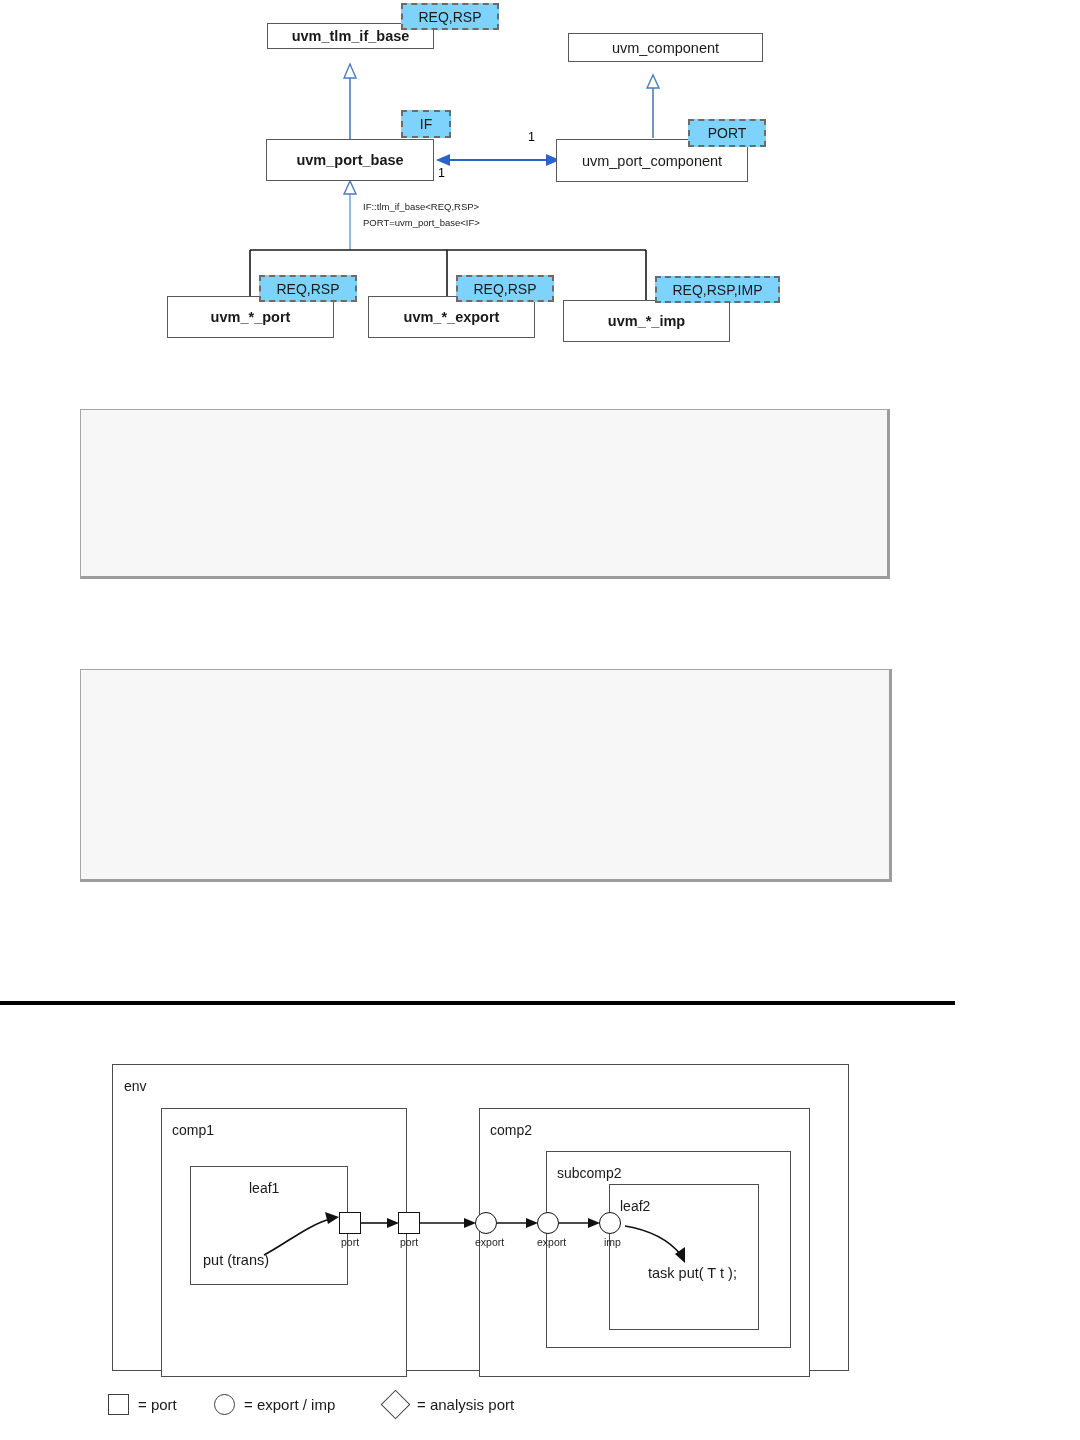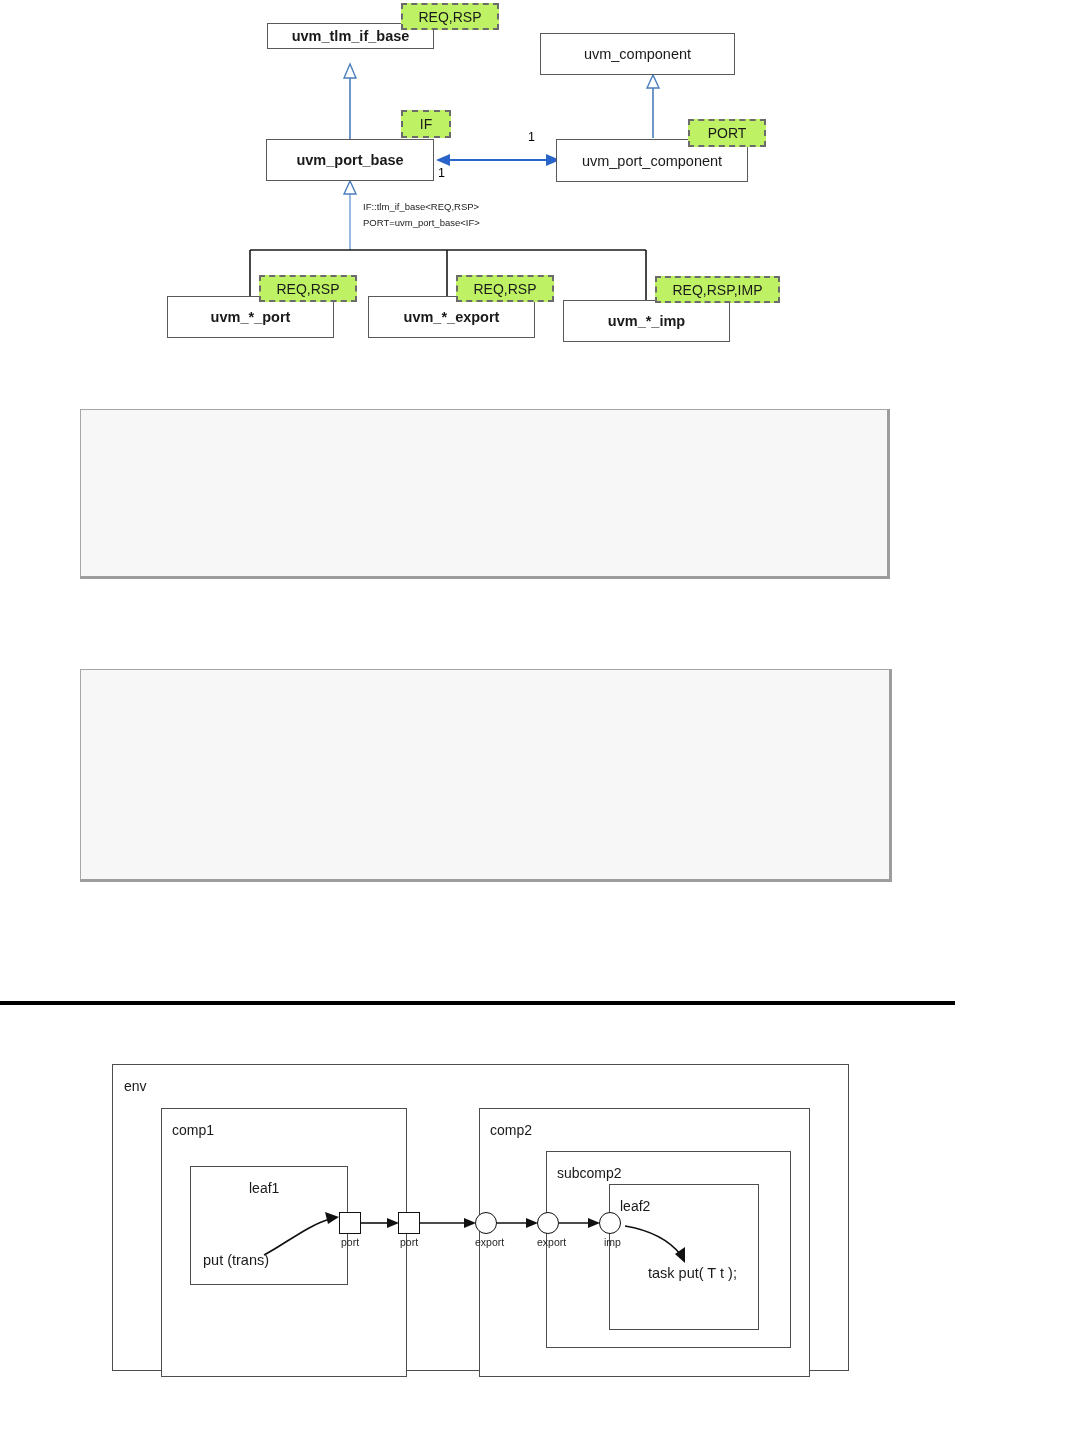--- a/index.html
+++ b/index.html
@@ -31,21 +31,21 @@
     font-size: 14.5px;
     color: #1a1a1a;
     z-index: 4;
   }
   .uml-box.bold { font-weight: bold; }
 
   .tmpl-box {
     position: absolute;
     box-sizing: border-box;
     border: 2px dashed #6b6b6b;
-    background: #bef264;
+    background: #7dd3fc;
     display: flex;
     align-items: center;
     justify-content: center;
     font-size: 14px;
     color: #1a1a1a;
     z-index: 6;
   }
 
   .uml-note {
     position: absolute;
@@ -214,21 +214,21 @@
     <div class="tmpl-box" style="left:688px;top:119px;width:78px;height:28px;">PORT</div>
 
     <div class="tmpl-box" style="left:259px;top:275px;width:98px;height:27px;">REQ,RSP</div>
 
     <div class="tmpl-box" style="left:456px;top:275px;width:98px;height:27px;">REQ,RSP</div>
 
     <div class="tmpl-box" style="left:655px;top:276px;width:125px;height:27px;">REQ,RSP,IMP</div>
 
     <div class="uml-box bold" style="left:267px;top:23px;width:167px;height:26px;">uvm_tlm_if_base</div>
 
-    <div class="uml-box" style="left:540px;top:33px;width:195px;height:42px;">uvm_component</div>
+    <div class="uml-box" style="left:568px;top:33px;width:195px;height:29px;">uvm_component</div>
 
     <div class="uml-box" style="left:556px;top:139px;width:192px;height:43px;">uvm_port_component</div>
 
     <div class="uml-box bold" style="left:266px;top:139px;width:168px;height:42px;">uvm_port_base</div>
 
     <div class="uml-box bold" style="left:167px;top:296px;width:167px;height:42px;">uvm_*_port</div>
 
     <div class="uml-box bold" style="left:368px;top:296px;width:167px;height:42px;">uvm_*_export</div>
 
     <div class="uml-box bold" style="left:563px;top:300px;width:167px;height:42px;">uvm_*_imp</div>
@@ -302,14 +302,30 @@
 
     <div class="port-ci" style="left:590px;top:172px;"></div>
     <div class="pin-label" style="left:595px;top:196px;">imp</div>
 
     <div class="call-label" style="left:194px;top:212px;">put (trans)</div>
 
     <div class="call-label" style="left:639px;top:225px;">task put( T t );</div>
 
   </div>
 
+  <div id="legend">
+    <div class="leg-item" style="left:108px;top:8px;">
+      <span class="leg-sq"></span>
+      <span>= port</span>
+    </div>
+
+    <div class="leg-item" style="left:214px;top:8px;">
+      <span class="leg-ci"></span>
+      <span>= export / imp</span>
+    </div>
+
+    <div class="leg-item" style="left:385px;top:8px;">
+      <span class="leg-di"></span>
+      <span>= analysis port</span>
+    </div>
+  </div>
 
 </div>
 
 </body></html>

